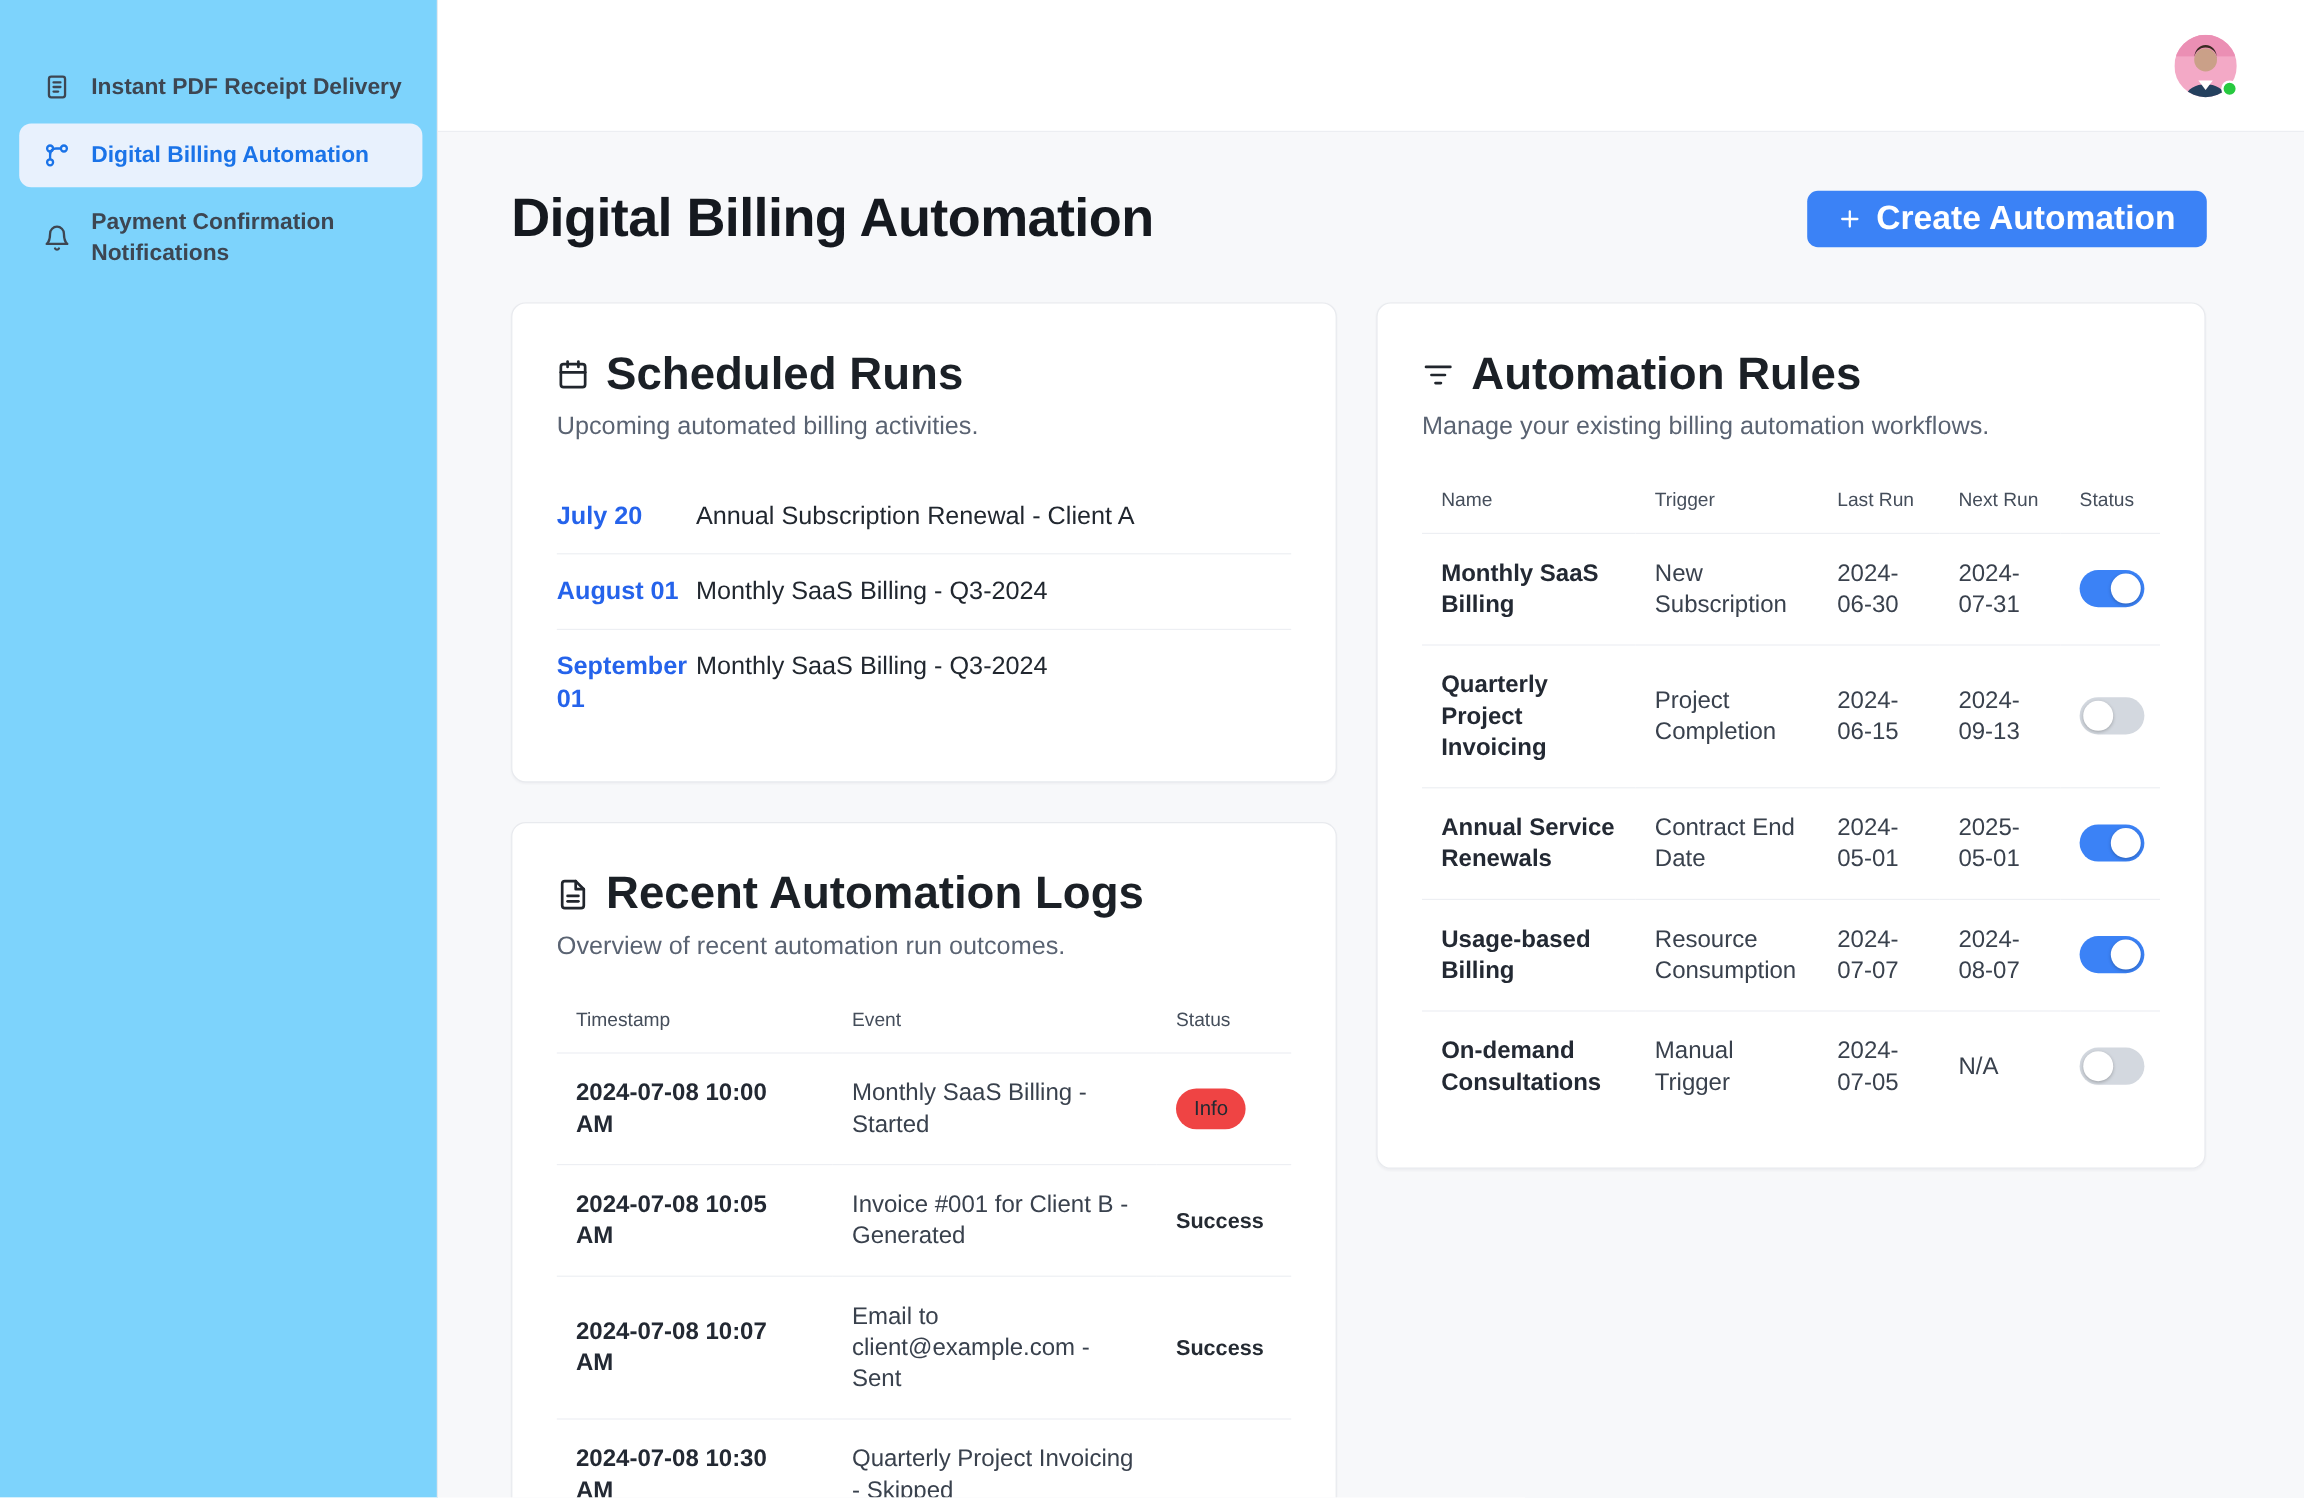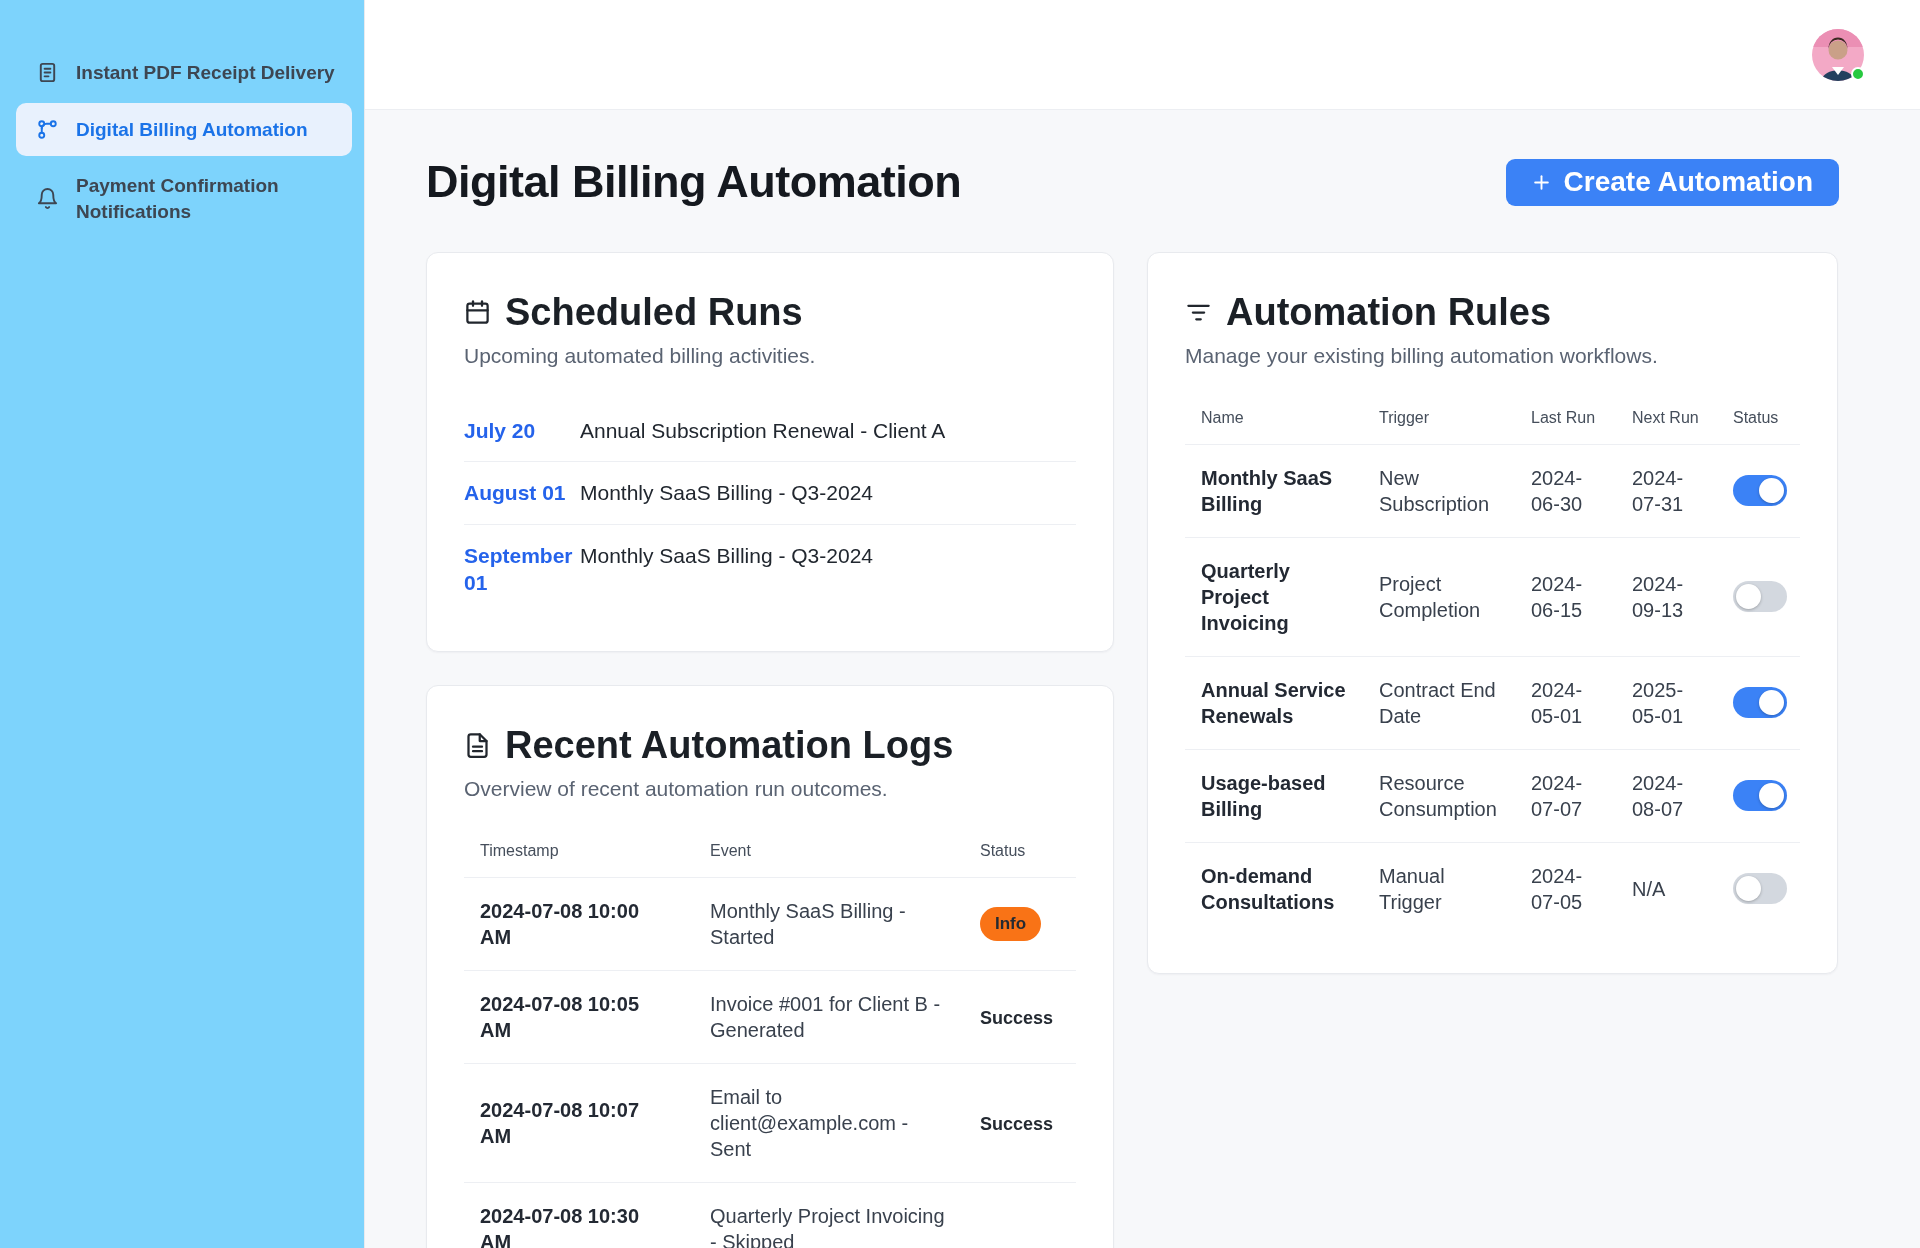--- a/index.html
+++ b/index.html
@@ -82,22 +82,22 @@
   }
   .toggle::after {
     content:""; position:absolute; top:3px; left:3px; width:25px; height:25px;
     border-radius:50%; background:#fff; box-shadow:0 1px 3px rgba(0,0,0,.25);
   }
   .toggle.on { background:#3b82f6; }
   .toggle.on::after { left:26px; }
 
   
   .badge {
-    display:inline-block; background:#f97316; border-radius:999px;
-    padding:6px 15px; font-size:17px; font-weight:700; color:#242a32;
+    display:inline-block; background:#ef4444; border-radius:999px;
+    padding:6px 15px; font-size:17px; font-weight:400; color:#242a32;
   }
   .status-strong { font-size:18px; font-weight:700; color:#242a32; }
   .ts-cell { padding-right:46px; }
   .event-cell { padding-right:14px; }
 </style>
 </head>
 <body>
 
 <div class="app">
 

